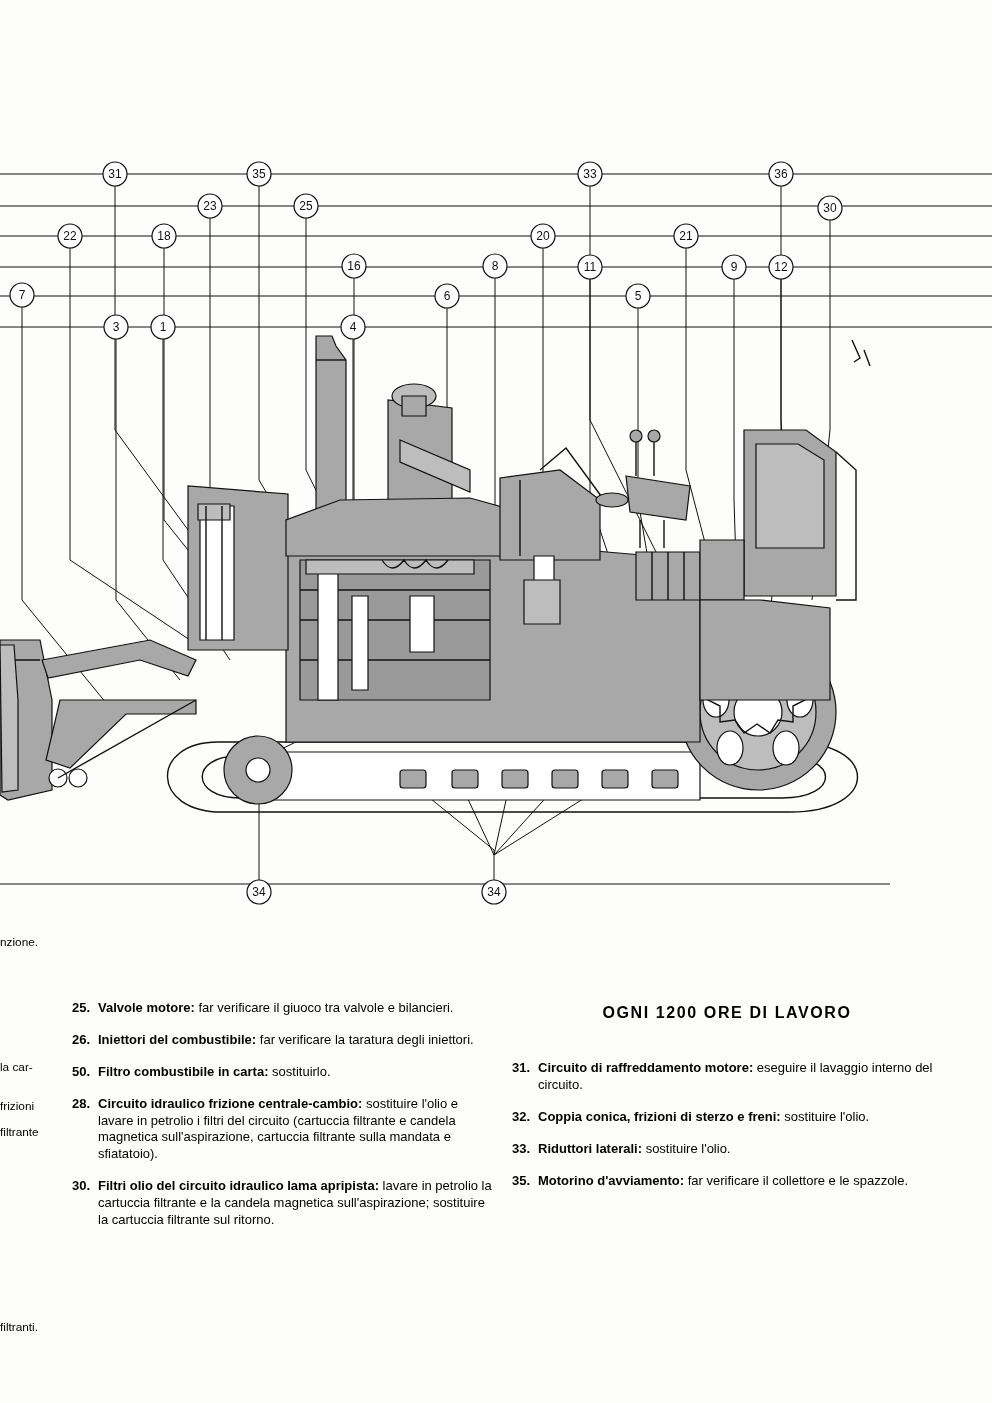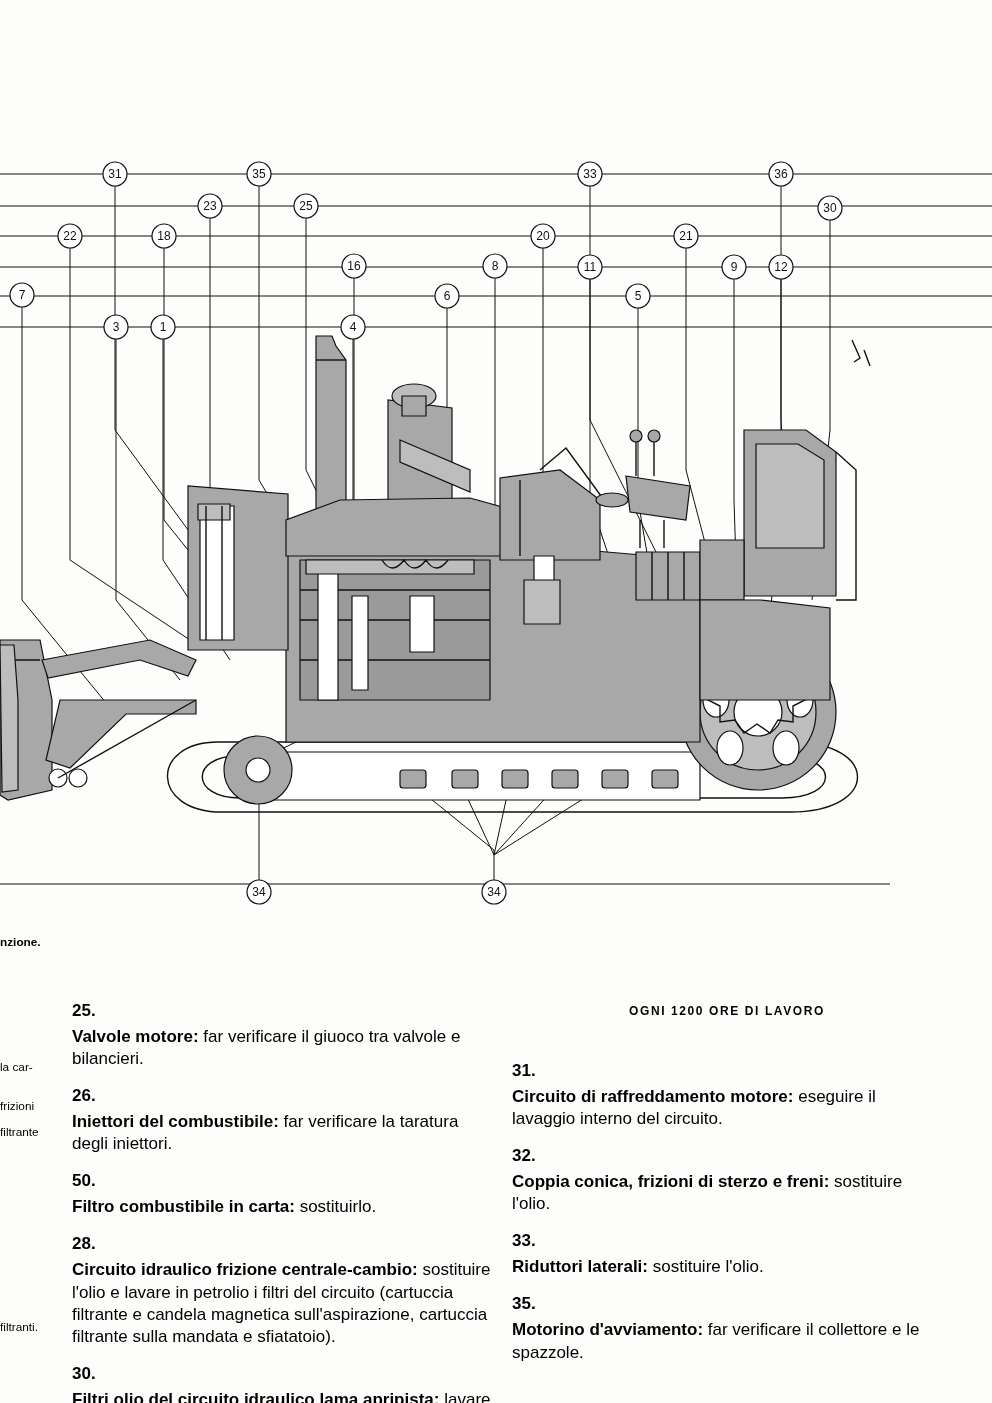--- a/index.html
+++ b/index.html
@@ -41,55 +41,54 @@
   }
   .col {
     position: absolute;
     width: 420px;
   }
   .col-left { left: 72px; top: 80px; width: 420px; }
 
   .entry {
     display: flex;
     margin-bottom: 15px;
-    font-size: 17px;
+    font-size: 13px;
     line-height: 1.30;
-    flex-direction: column;
   }
   .entry .num {
     font-weight: bold;
     width: 26px;
     flex: 0 0 26px;
     text-align: left;
   }
   .entry .body {
     flex: 1 1 auto;
     text-align: left;
   }
   .entry .body b {
     font-weight: bold;
   }
   .section-title {
     position: absolute;
     left: 512px;
     top: 84px;
     font-weight: bold;
-    font-size: 12px;
+    font-size: 16px;
     letter-spacing: 1.6px;
     width: 430px;
     text-align: center;
   }
   .col-right-entries { position: absolute; left: 512px; top: 140px; width: 430px; }
 
   .lead-frag {
     position: absolute;
     font-size: 11.8px;
     line-height: 1.3;
   }
-  .frag-a { left: 0px; top: 15px; font-weight: bold; }
+  .frag-a { left: 0px; top: 15px; font-weight: normal; }
   .frag-b { left: 0px; top: 140px; text-align: right; }
   .frag-c { left: 0px; top: 179px; }
   .frag-d { left: 0px; top: 205px; }
   .frag-e { left: 0px; top: 400px; }
 </style>
 </head>
 <body>
 
 <div class="page">
 

